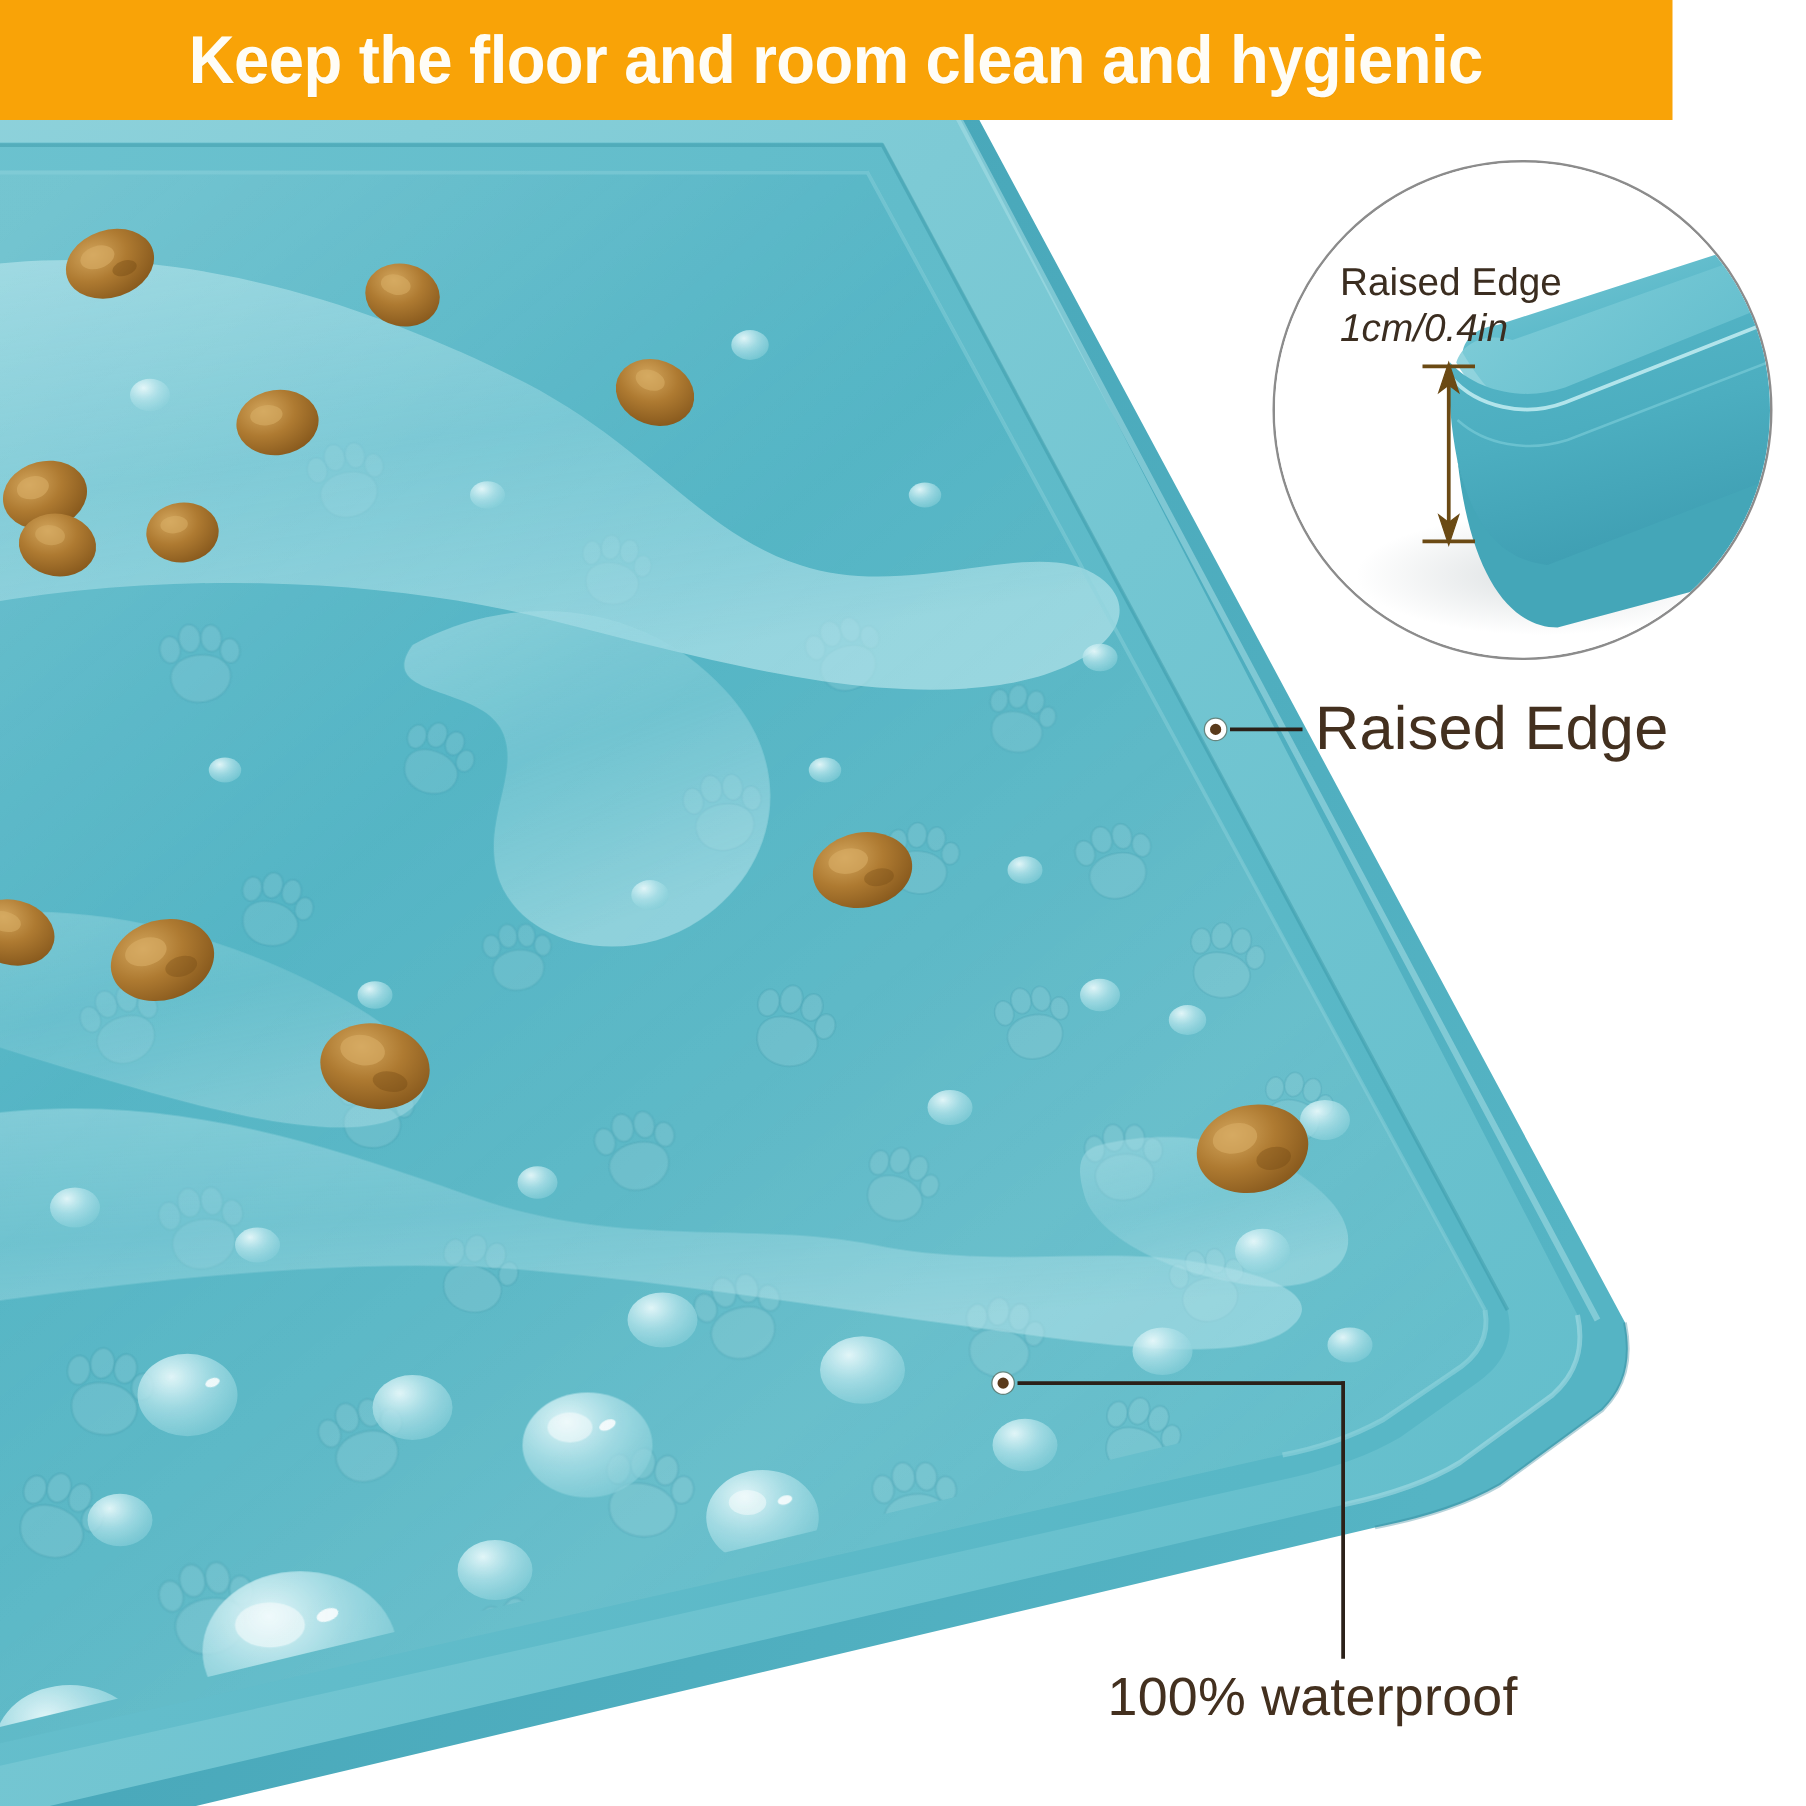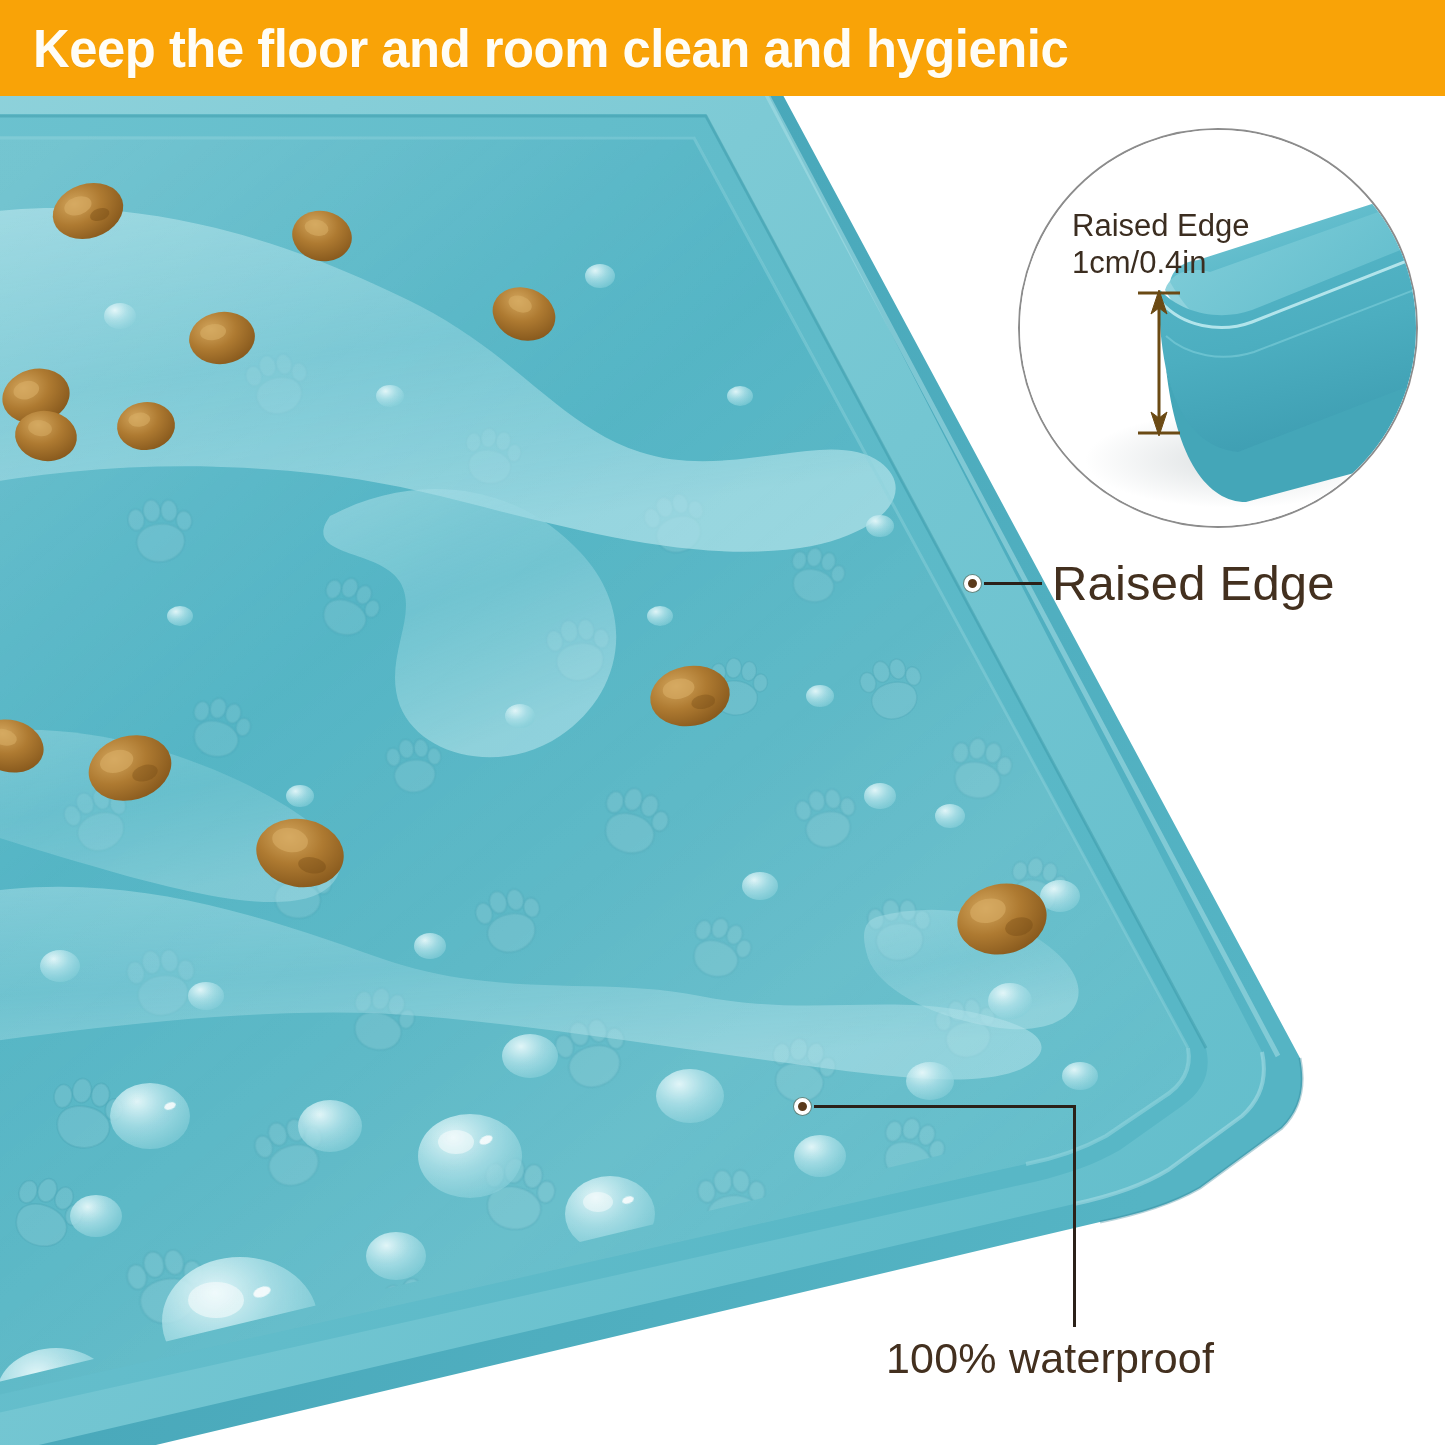--- a/index.html
+++ b/index.html
@@ -15,23 +15,23 @@
   #stage {
     position:absolute; inset:0;
     width:1445px; height:1445px;
     background:#ffffff;
     overflow:hidden;
   }
 
   
   #banner {
     position:absolute; left:0; top:0;
-    width:1445px; height:96px;
+    width:1338px; height:96px;
     background:#F9A307;
-    display:flex; align-items:center; 
+    display:flex; align-items:center; justify-content:center;
     z-index:40;
   }
   #banner-text {
     color:#FFFDF6;
     font-size:54px;
     font-weight:700;
     letter-spacing:-0.5px;
     font-family:"Liberation Sans", sans-serif;
     transform:scaleX(0.94);
     white-space:nowrap;
@@ -101,21 +101,21 @@
   .inset-text {
     position:absolute;
     color:#3B2D20;
     font-family:"Liberation Sans", sans-serif;
     font-size:31px;
     line-height:1.22;
     white-space:nowrap;
     z-index:33;
   }
   #inset-line1 { left:1072px; top:207px; }
-  #inset-line2 { left:1072px; top:244px; }
+  #inset-line2 { left:1072px; top:244px;font-style:italic; }
 </style>
 </head>
 <body>
 
 <div id="stage">
 
   <div id="photo">
     <svg width="1445" height="1349" viewBox="0 0 1445 1349" xmlns="http://www.w3.org/2000/svg">
       <defs>
 

